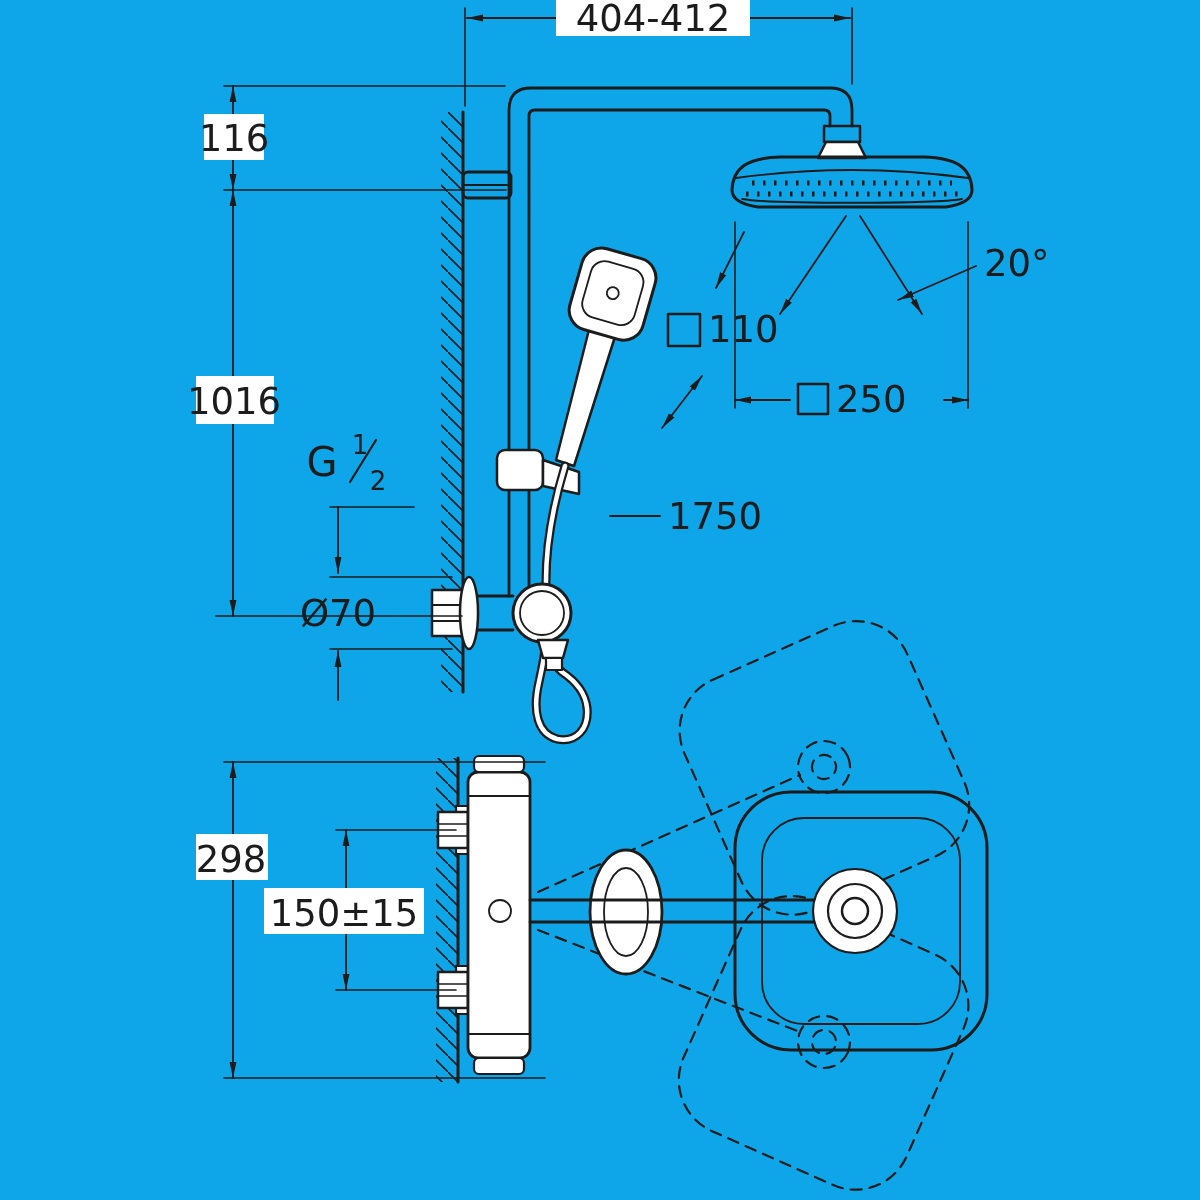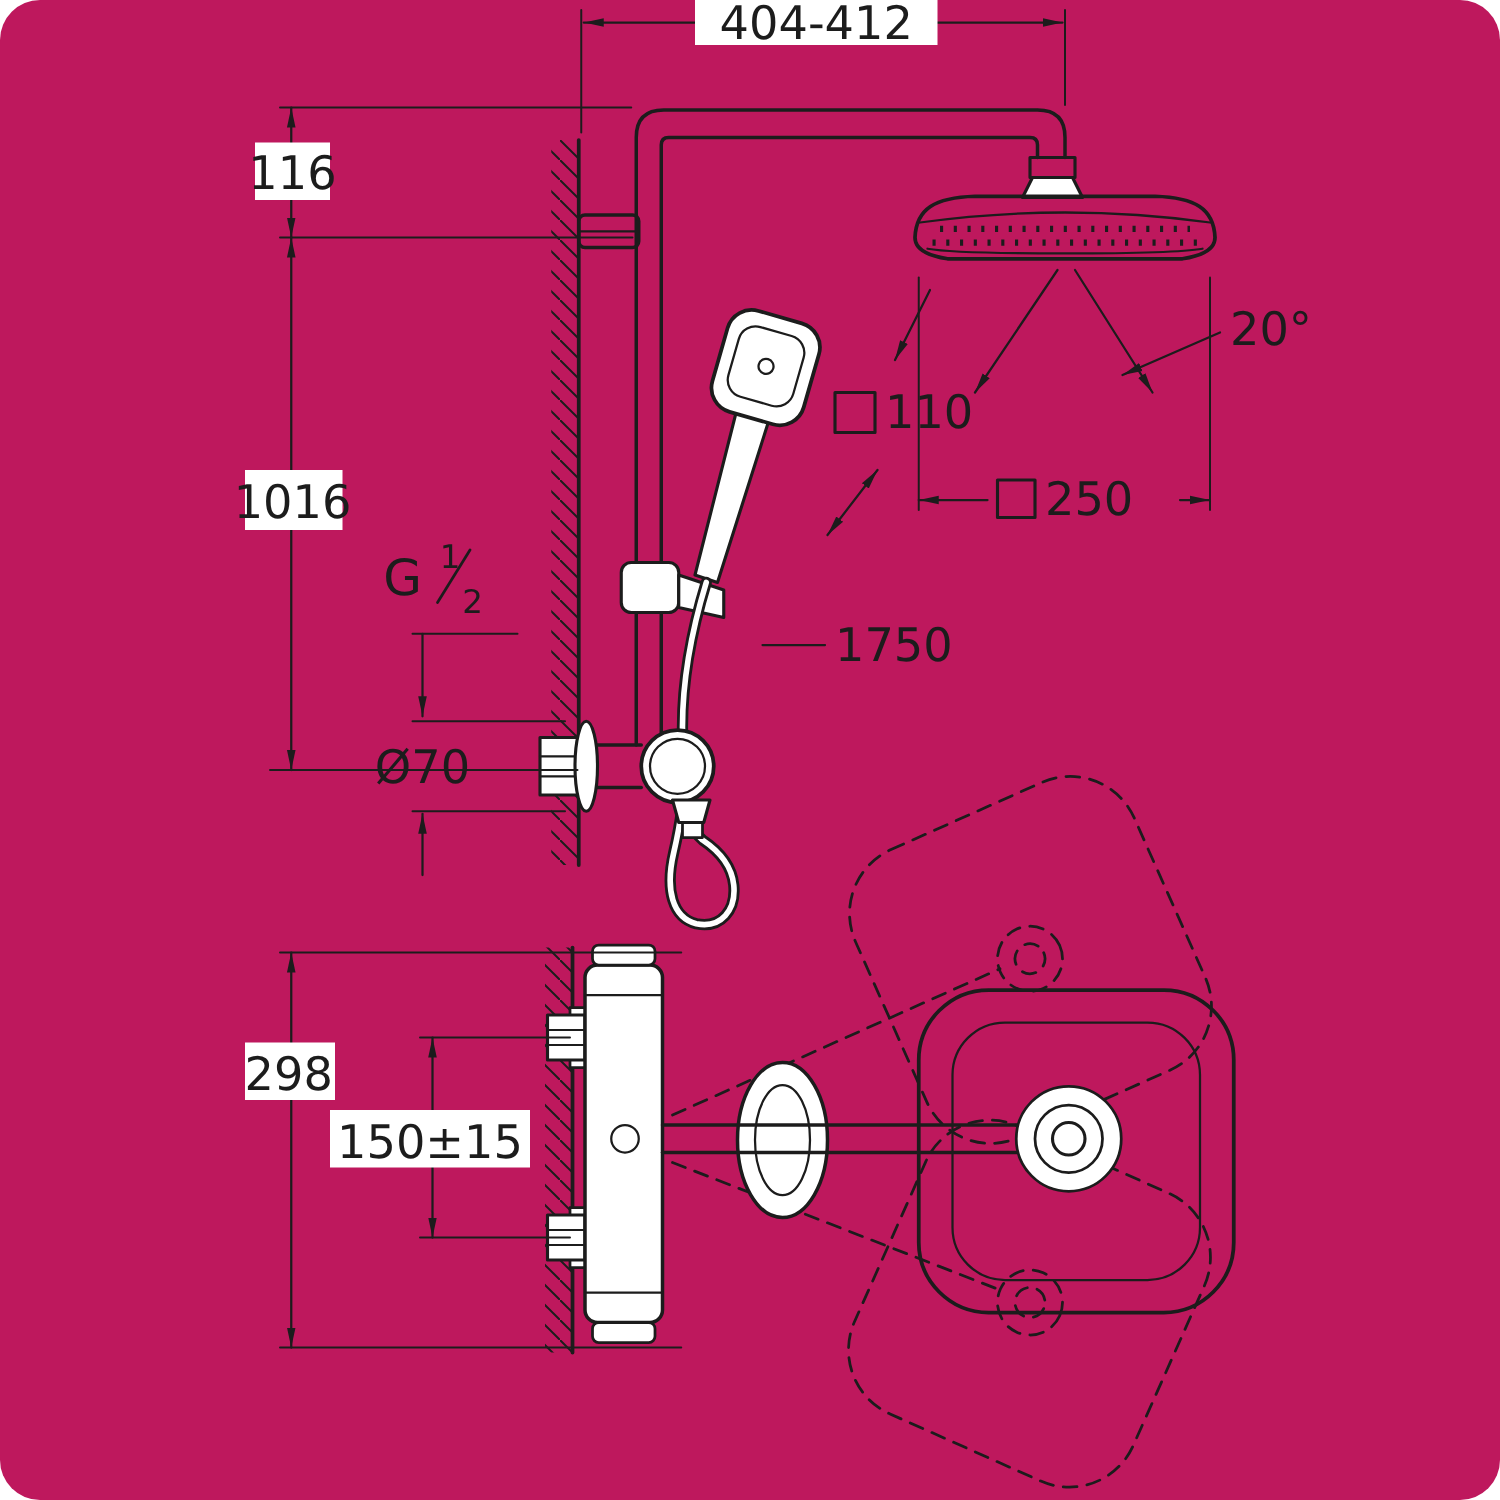--- a/index.html
+++ b/index.html
@@ -7,23 +7,22 @@
     padding: 0;
     background: #ffffff;
     width: 1200px;
     height: 1200px;
     font-family: "DejaVu Sans", sans-serif;
   }
   .stage {
     position: relative;
     width: 1200px;
     height: 1200px;
-    background: #be185d;
+    background: #0ea5e9;
     overflow: hidden;
-    border-radius: 32px;
   }
   svg { display: block; }
   .ink      { stroke: #1c1c1c; fill: none; stroke-linecap: round; stroke-linejoin: round; }
   .w3       { stroke-width: 3; }
   .w28      { stroke-width: 2.8; }
   .w25      { stroke-width: 2.5; }
   .w22      { stroke-width: 2.2; }
   .w18      { stroke-width: 1.8; }
   .w16      { stroke-width: 1.6; }
   .fillw    { fill: #ffffff; }

